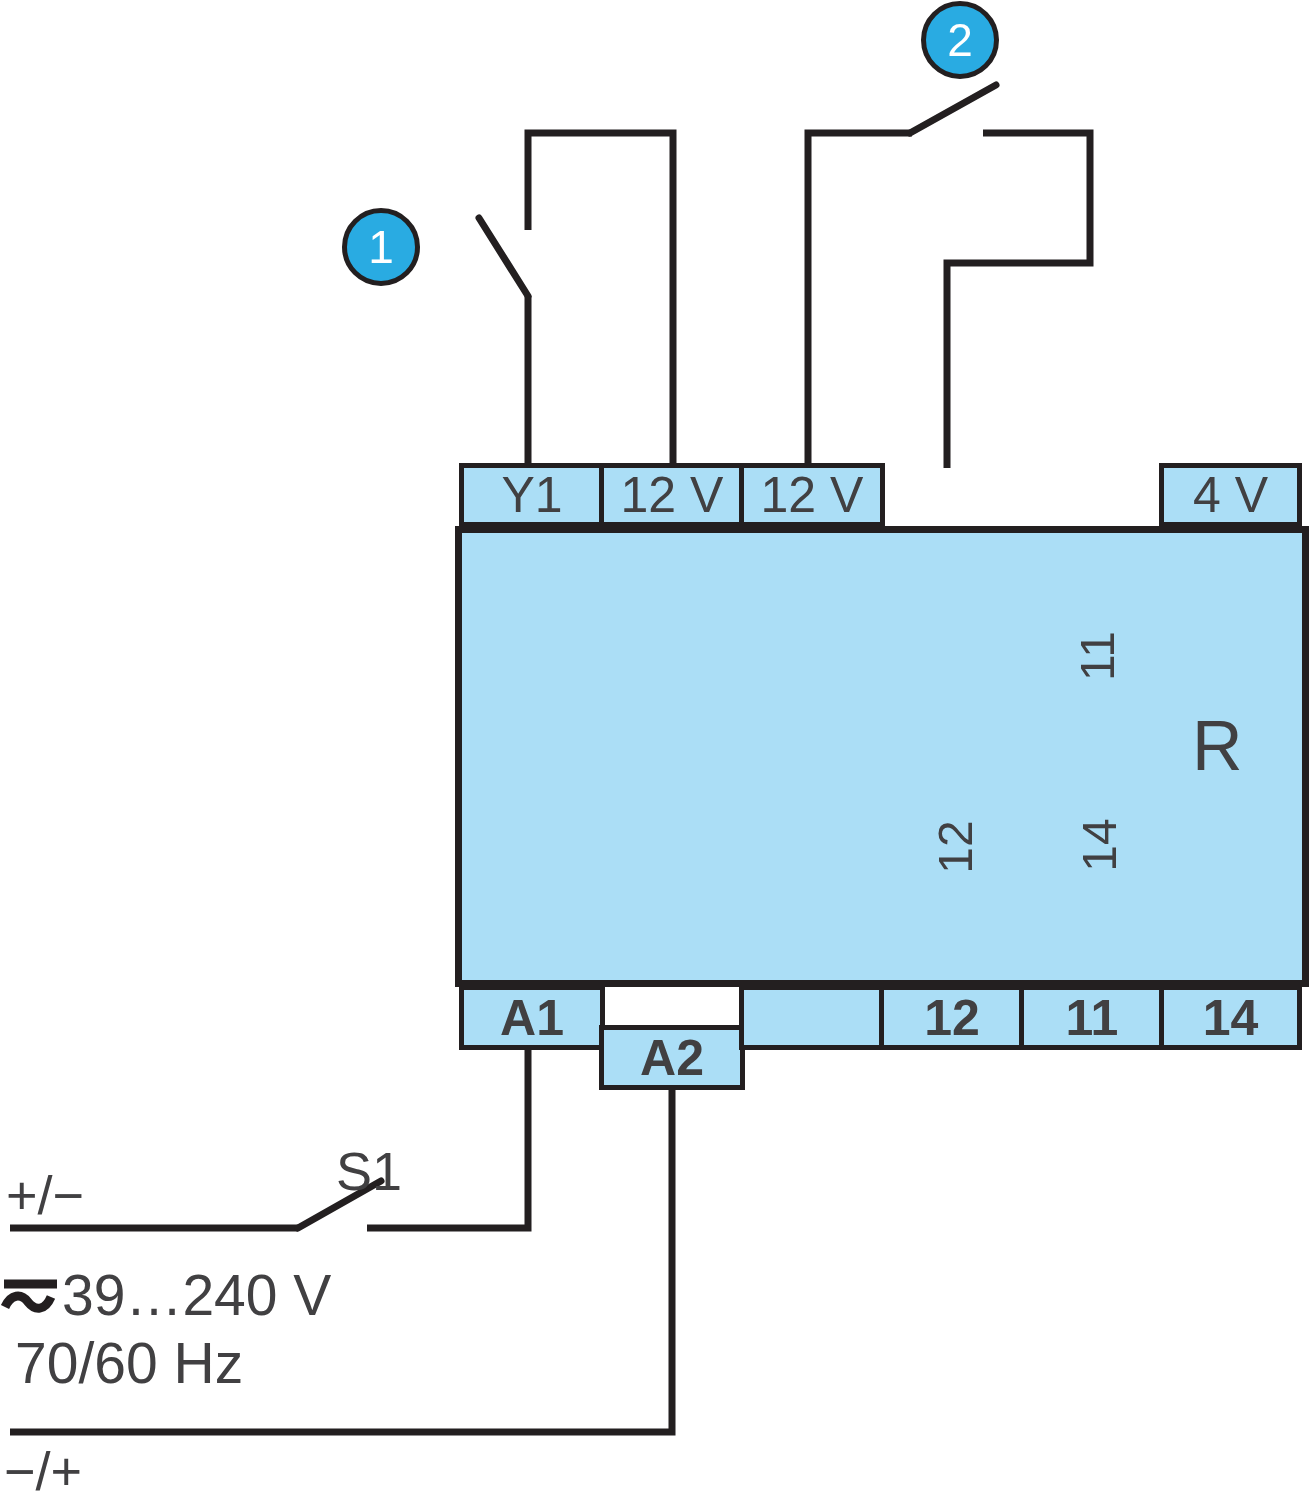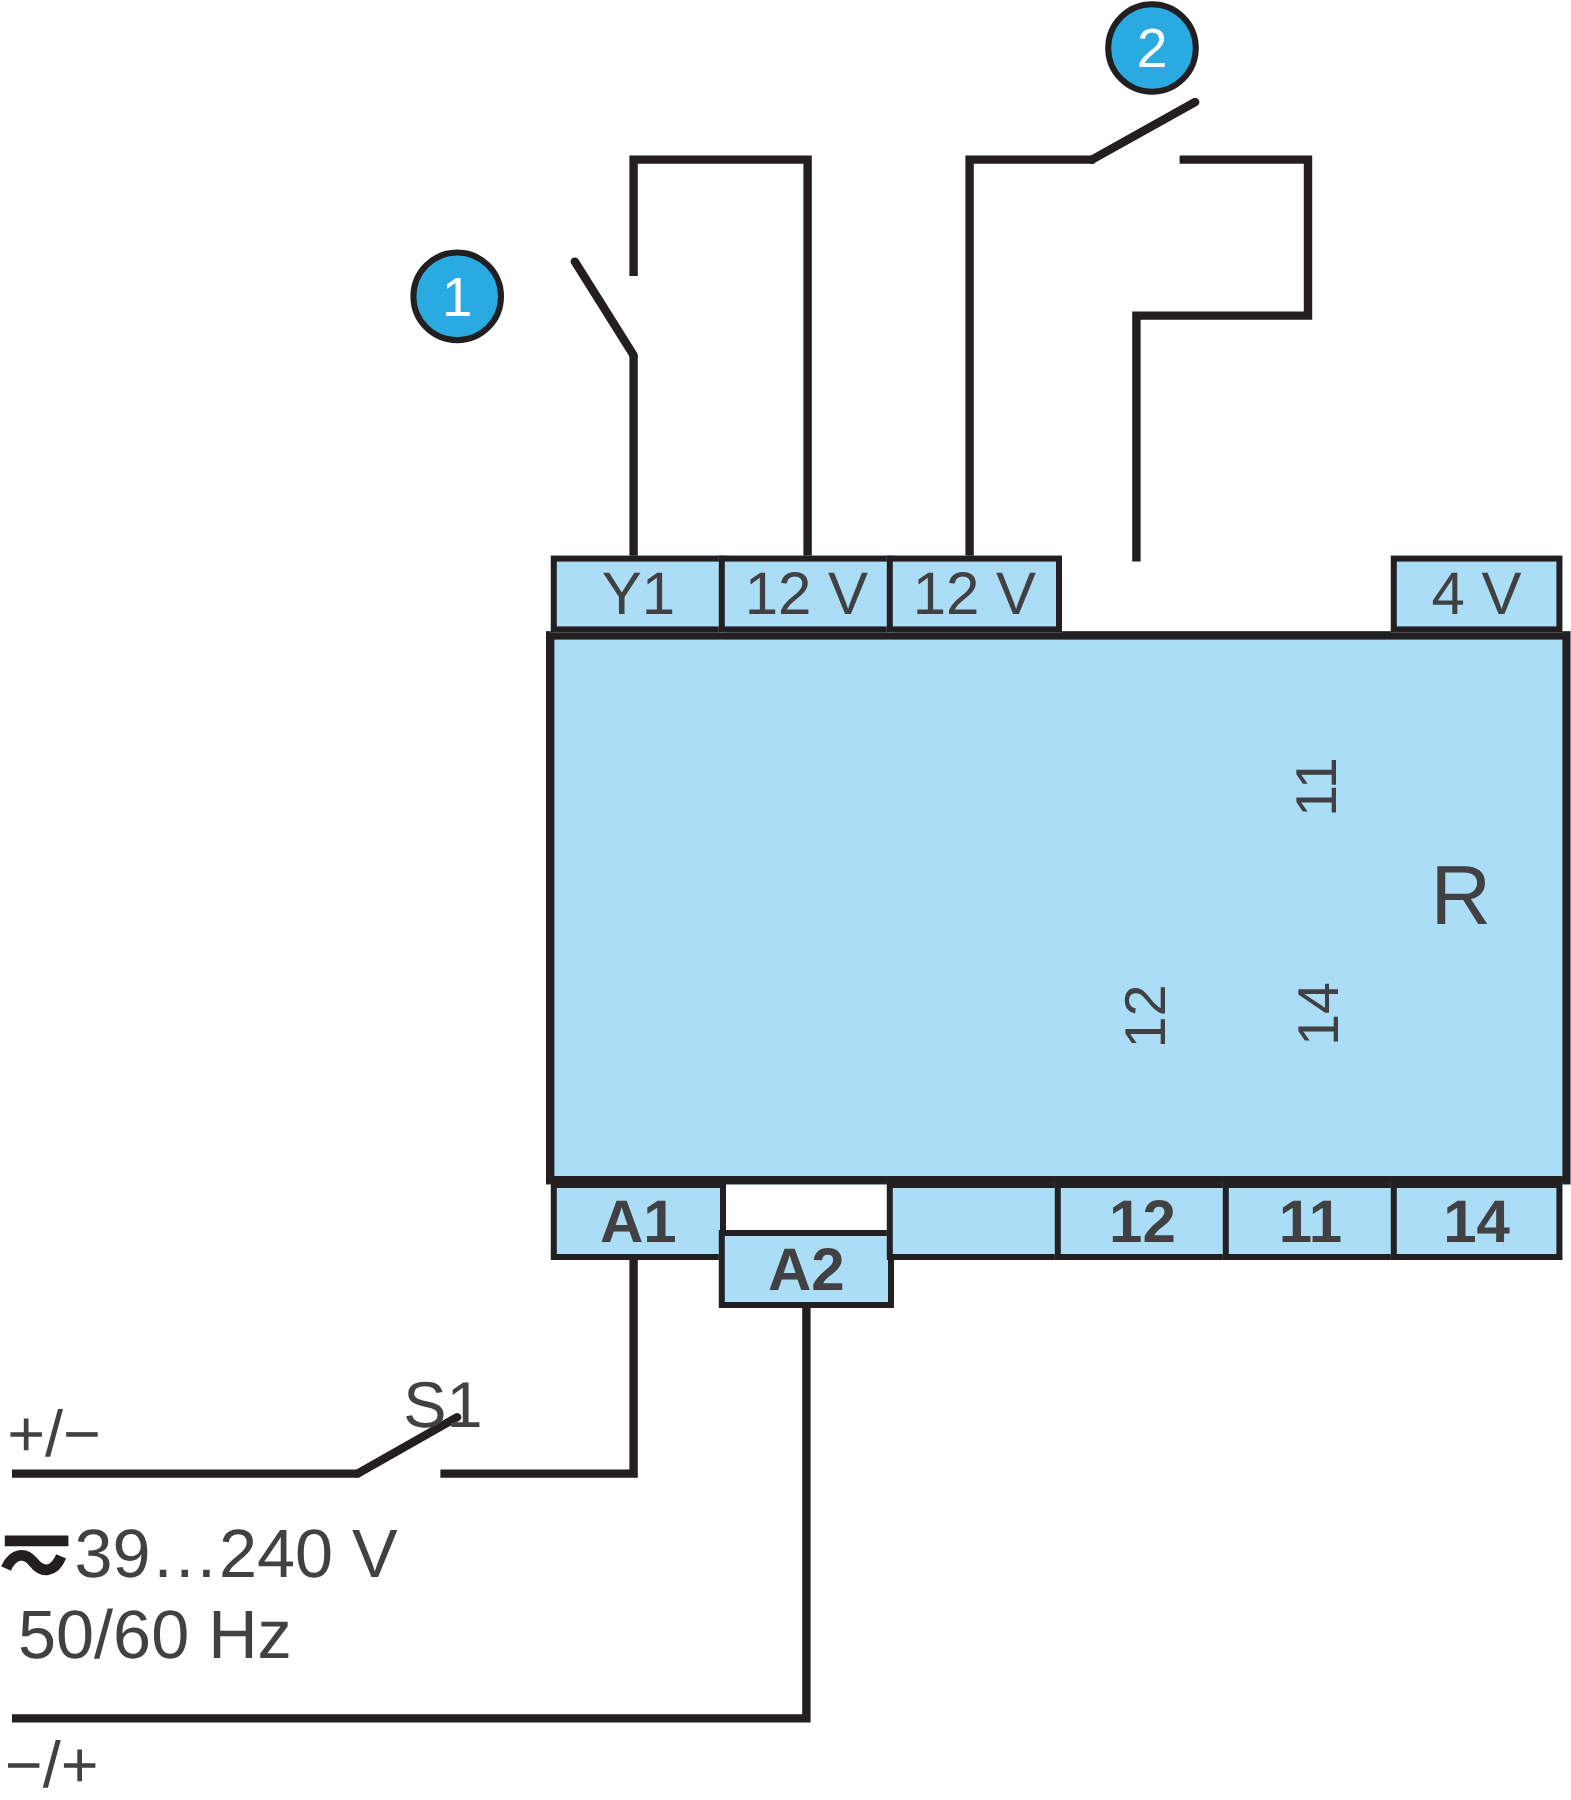--- a/index.html
+++ b/index.html
@@ -118,16 +118,16 @@
   <div class="rot" style="left:916px;top:823px;">12</div>
   <div class="rot" style="left:1060px;top:821px;">14</div>
   <div class="lbl" style="left:1192px;top:706px;font-size:70px;">R</div>
 
   <div class="badge" style="left:342px;top:208px;">1</div>
   <div class="badge" style="left:921px;top:1px;">2</div>
 
   <div class="lbl" style="left:336px;top:1140px;font-size:54px;">S1</div>
   <div class="lbl" style="left:6px;top:1164px;font-size:54px;">+/−</div>
   <div class="lbl" style="left:62px;top:1262px;font-size:57px;">39…240 V</div>
-  <div class="lbl" style="left:15px;top:1330px;font-size:57px;">50/60 Hz</div>
+  <div class="lbl" style="left:15px;top:1330px;font-size:57px;">70/60 Hz</div>
   <div class="lbl" style="left:4px;top:1440px;font-size:54px;">−/+</div>
 
 </div>
 
 </body></html>

